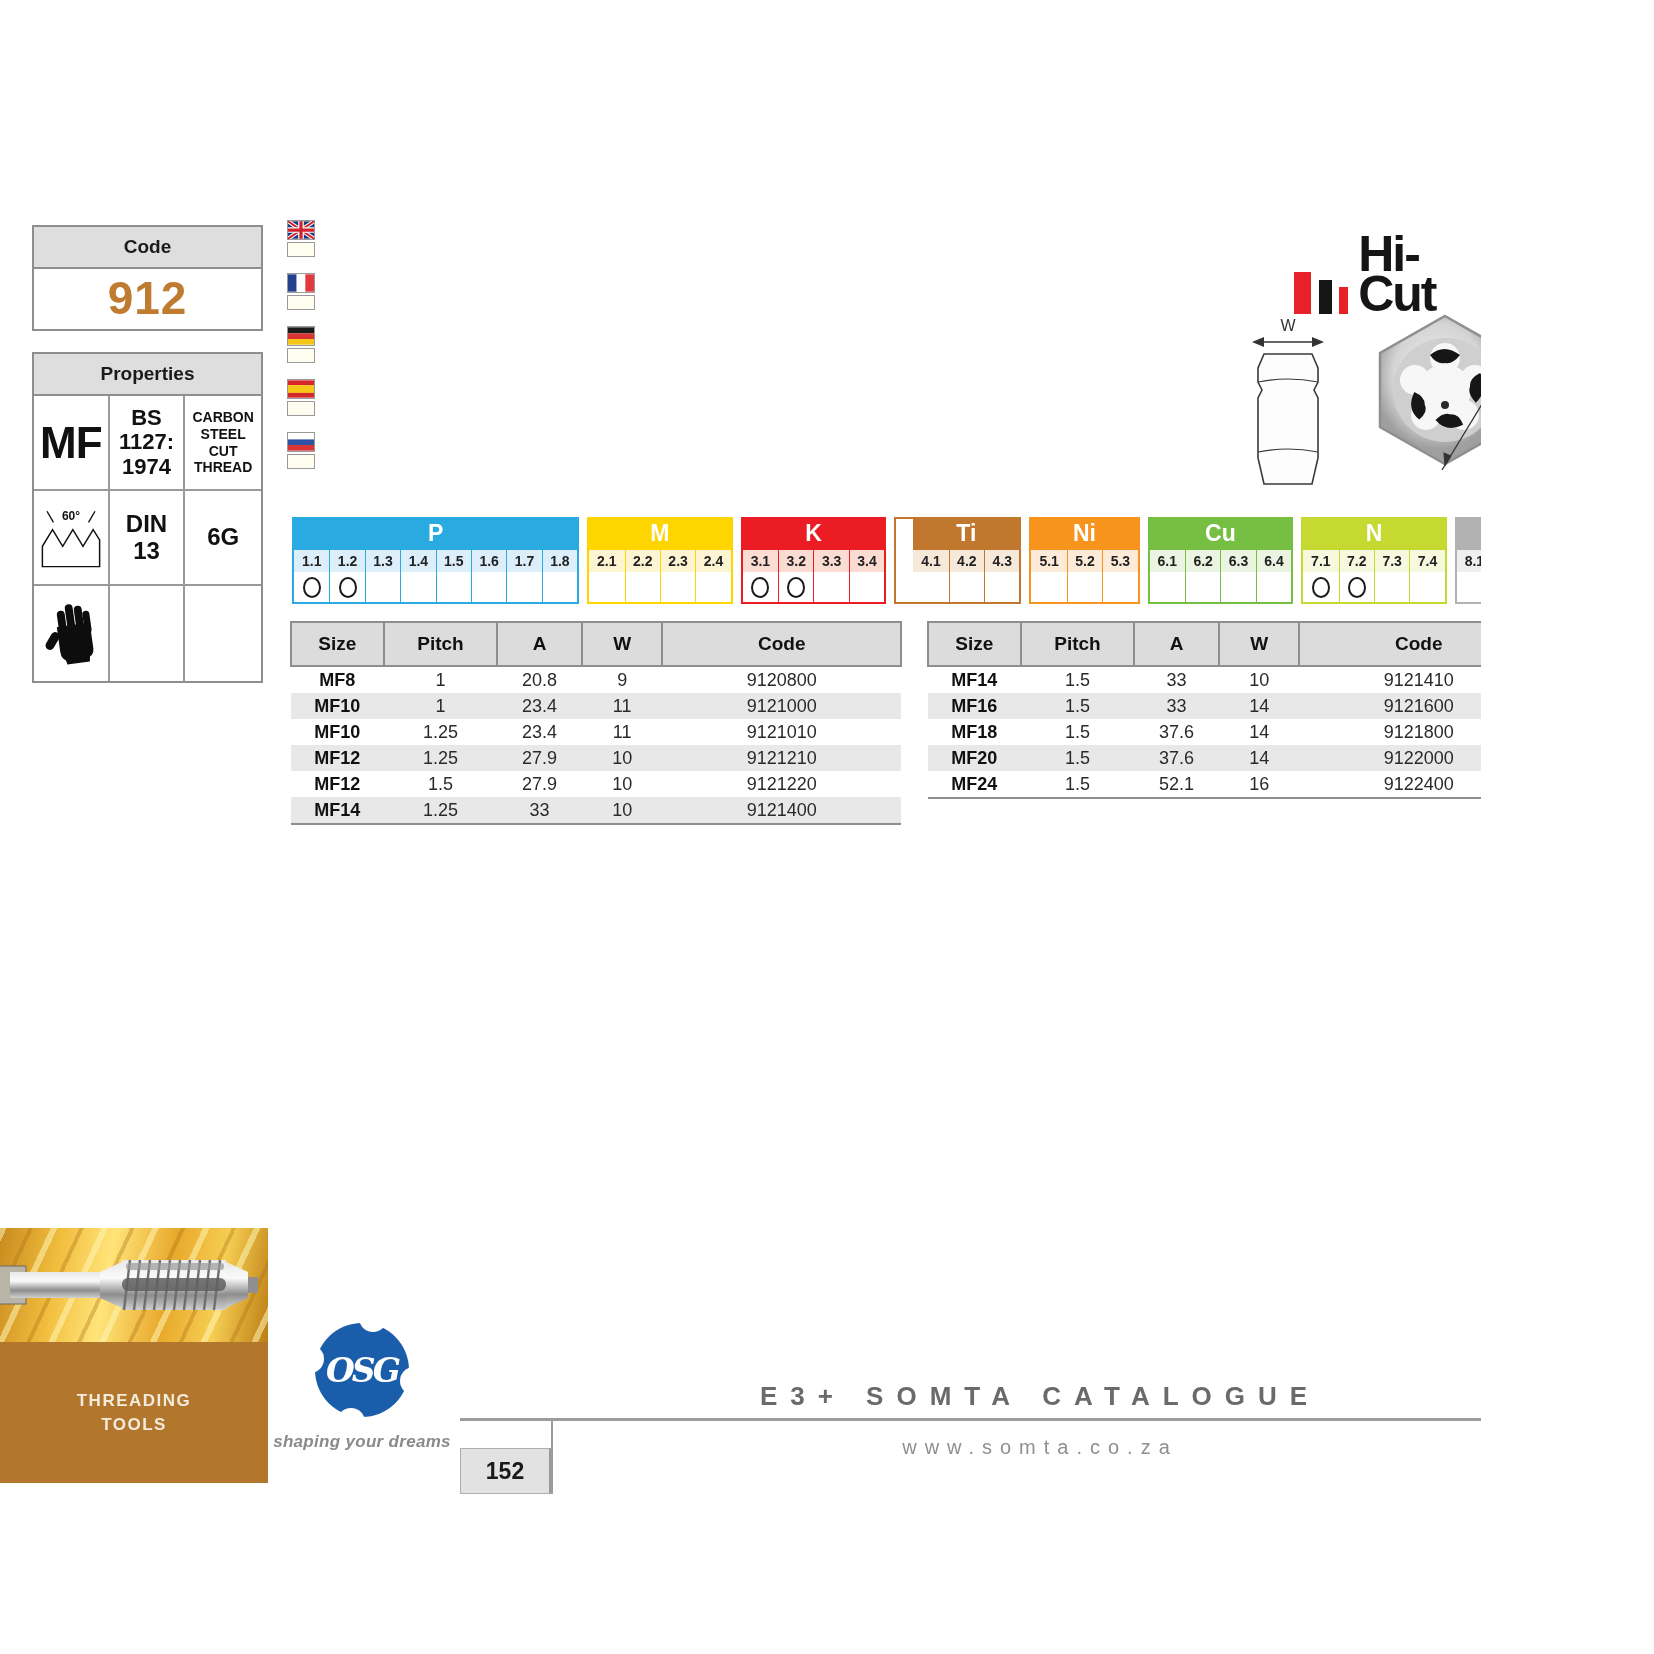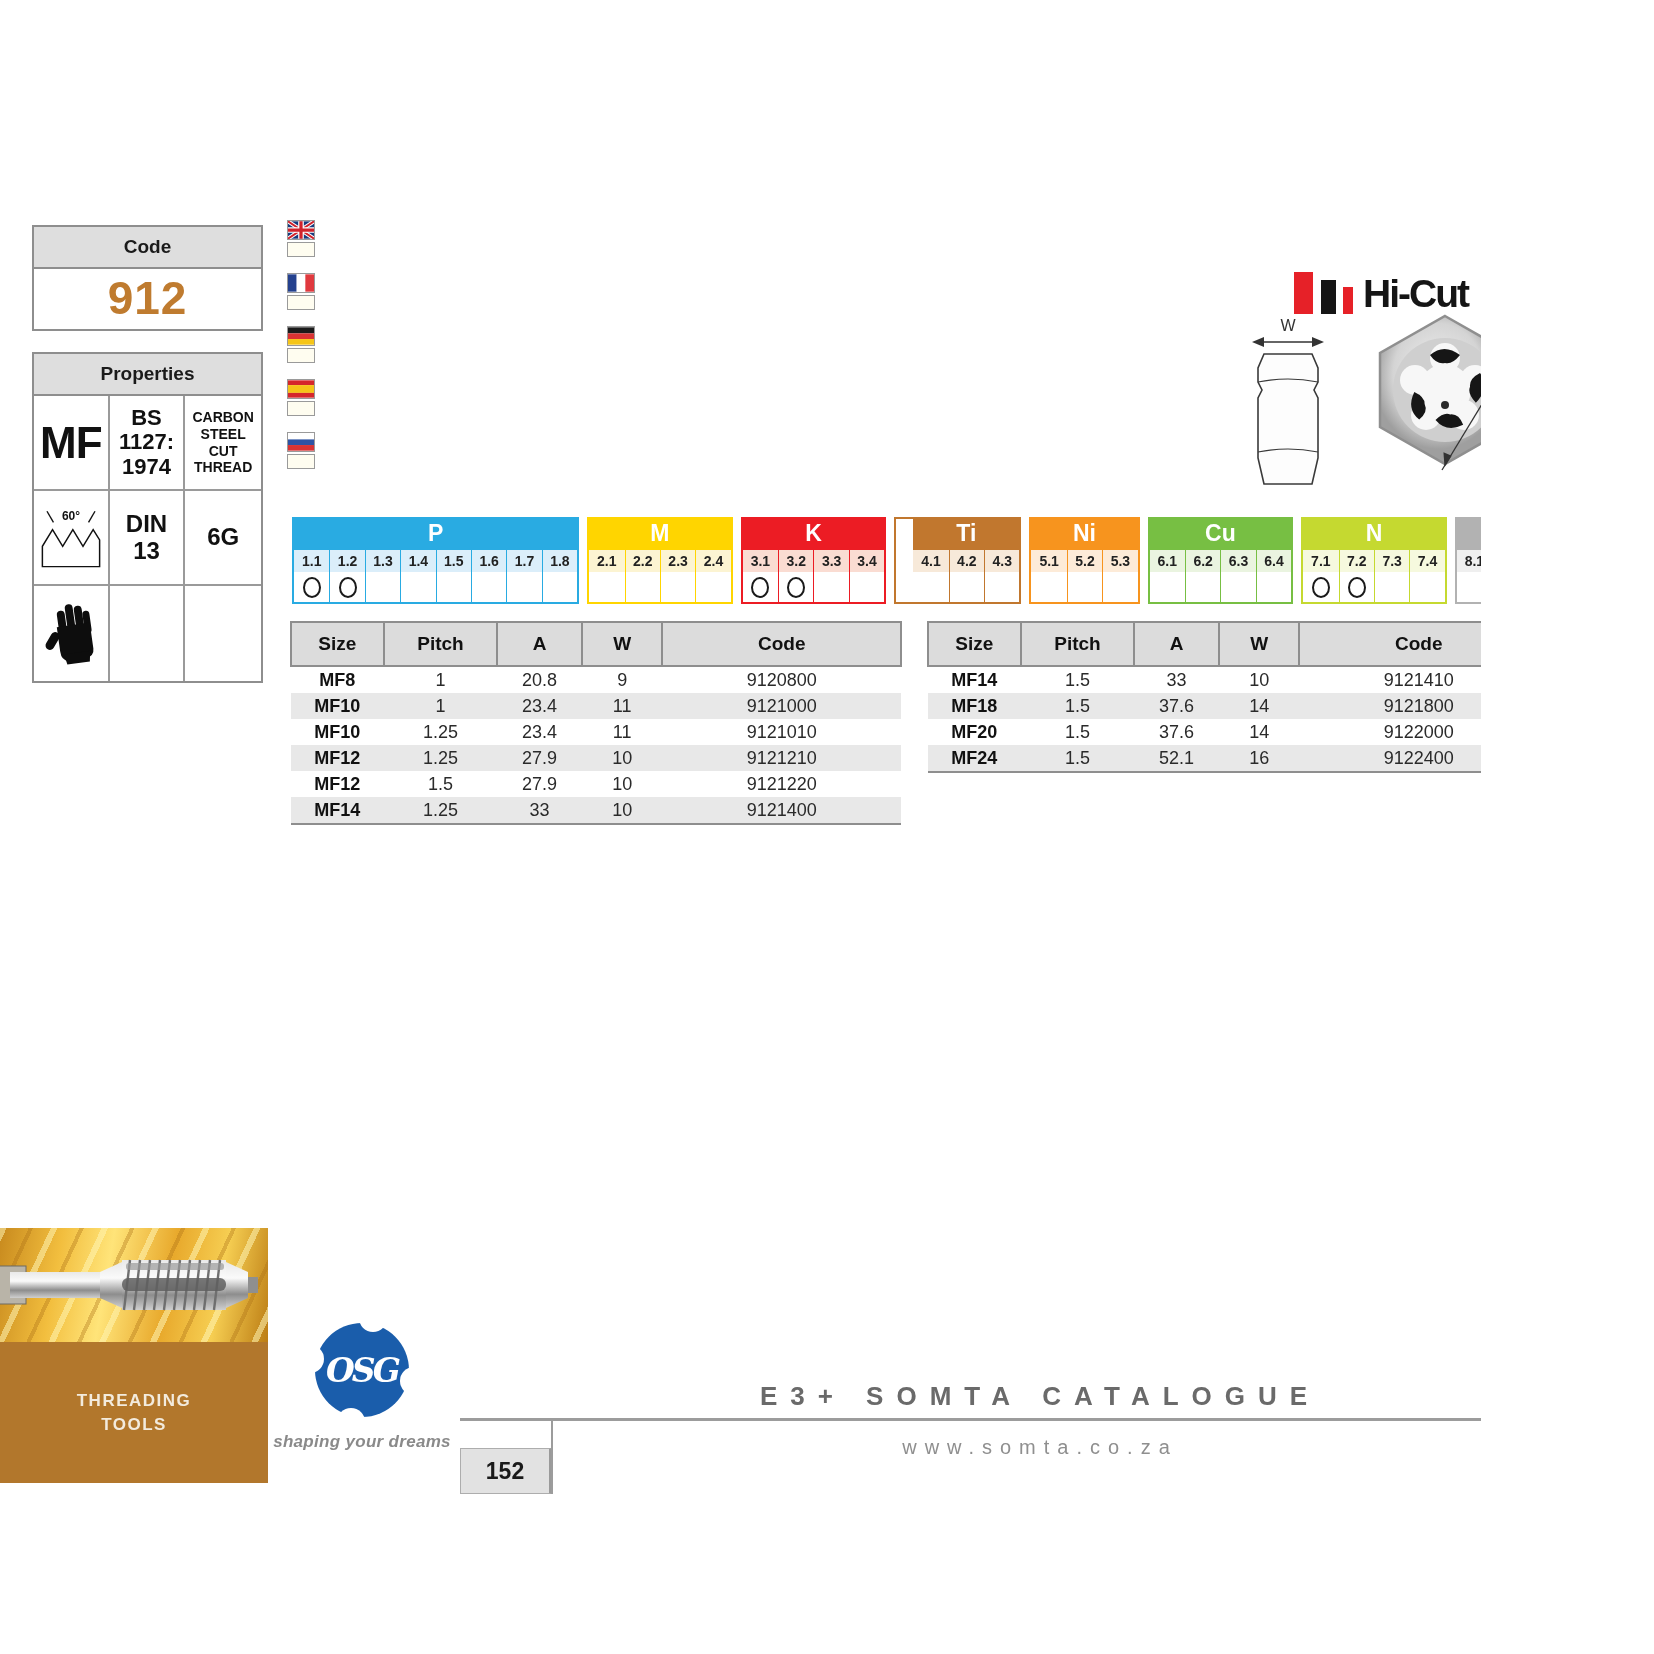--- a/index.html
+++ b/index.html
@@ -34,21 +34,21 @@
     box-sizing:border-box;font-size:10.5px;font-weight:bold;color:#555;text-align:center;line-height:13px;}
   .ltxt{margin-left:8px;}
   .ltitle{font-size:22px;font-weight:bold;color:#8C8C8C;line-height:1.05;letter-spacing:-0.2px;}
   .lsub{font-size:17.5px;color:#333;line-height:1.2;margin-top:1px;}
 
   
   #hicut{position:absolute;left:1294px;top:272px;display:flex;align-items:flex-end;height:42px;}
   #hicut .b1{width:19px;height:42px;background:#E62128;}
   #hicut .b2{width:15px;height:34px;background:#151515;margin-left:8px;}
   #hicut .b3{width:10px;height:27px;background:#E62128;margin-left:7px;}
-  #hicut .brand{font-size:39px;font-weight:900;color:#151515;letter-spacing:-2px;margin-left:10px;
+  #hicut .brand{font-size:50px;font-weight:900;color:#151515;letter-spacing:-2px;margin-left:10px;
     line-height:40px;margin-top:10px;}
   .diag{position:absolute;}
   #sideview{left:1238px;top:318px;}
   #frontview{left:1360px;top:310px;}
 
   
   #material-bar{position:absolute;left:292px;top:517px;display:flex;gap:8px;}
   .mgroup{border:2px solid;box-sizing:content-box;}
   .mhead{height:29px;display:flex;align-items:center;justify-content:center;color:#fff;
     font-size:23px;font-weight:bold;padding-bottom:2px;}
@@ -482,20 +482,27 @@
           <th>Code</th>
         </tr>
       </thead>
       <tbody>
         <tr>
           <td class="c0">MF14</td>
           <td class="c1">1.5</td>
           <td class="c2">33</td>
           <td class="c3">10</td>
           <td class="c4">9121410</td>
+        </tr>
+        <tr>
+          <td class="c0">MF16</td>
+          <td class="c1">1.5</td>
+          <td class="c2">33</td>
+          <td class="c3">14</td>
+          <td class="c4">9121600</td>
         </tr>
         <tr>
           <td class="c0">MF18</td>
           <td class="c1">1.5</td>
           <td class="c2">37.6</td>
           <td class="c3">14</td>
           <td class="c4">9121800</td>
         </tr>
         <tr>
           <td class="c0">MF20</td>

